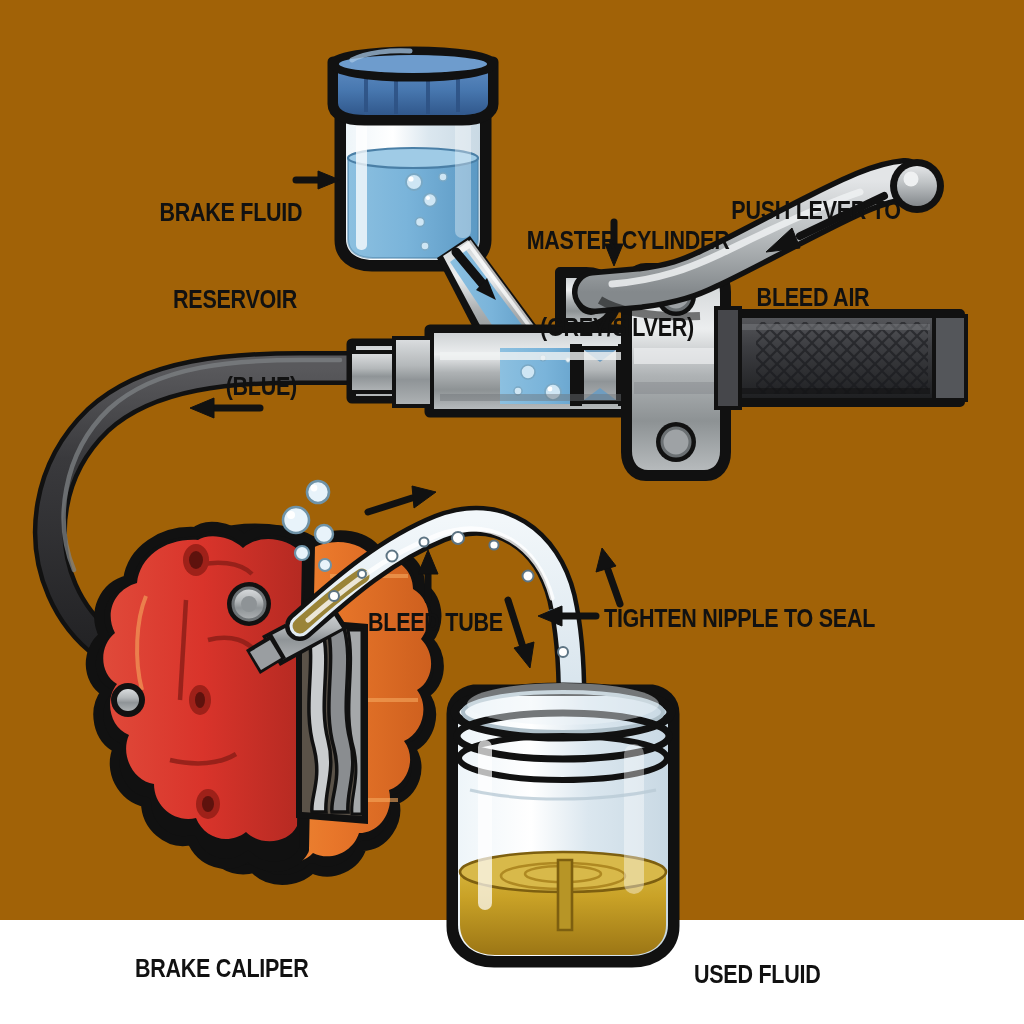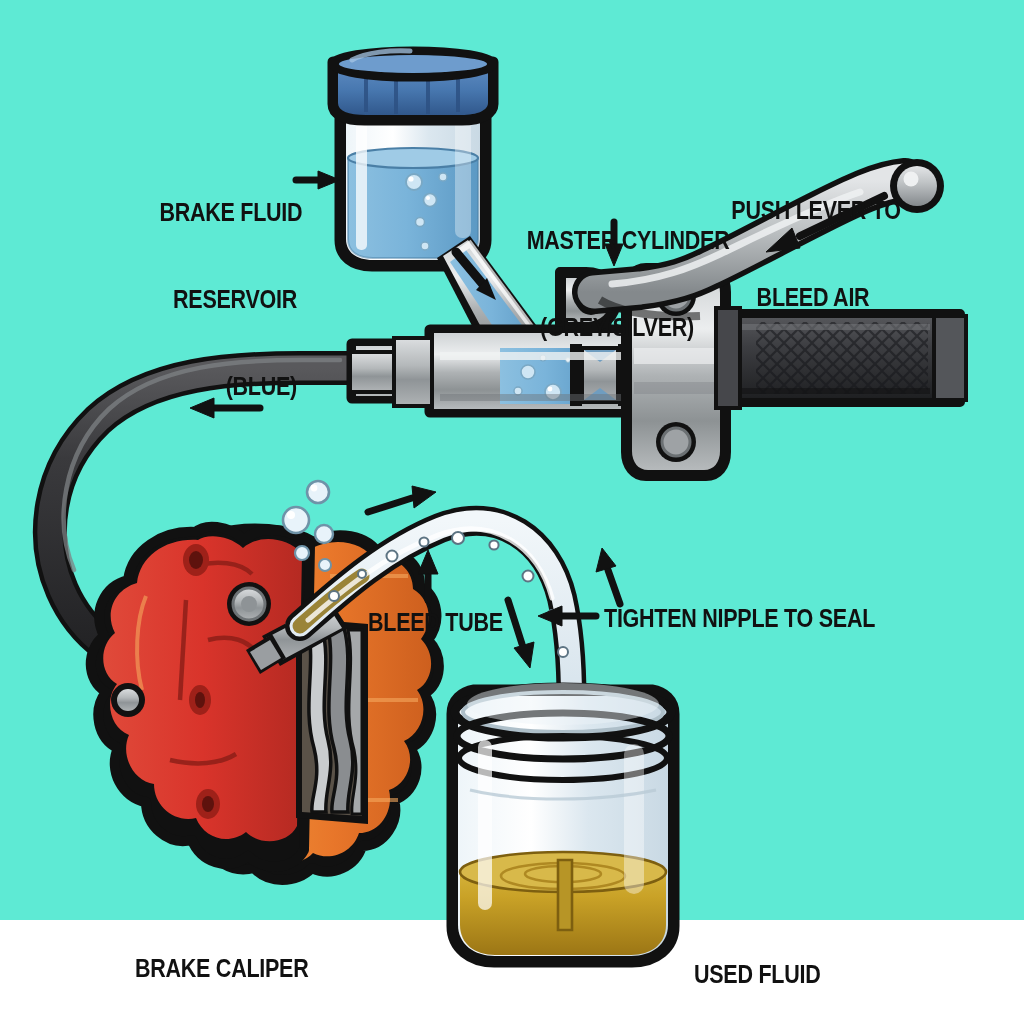--- a/index.html
+++ b/index.html
@@ -1,18 +1,18 @@
 <!DOCTYPE html>
 <html><head>
 <meta charset="utf-8">
 <style>
   html,body{margin:0;padding:0;background:#ffffff;}
   body{width:1024px;height:1024px;overflow:hidden;
        font-family:"Liberation Sans",sans-serif;}
-  #stage{position:relative;width:1024px;height:920px;background:#5eead4;}
+  #stage{position:relative;width:1024px;height:920px;background:#a16207;}
   svg#art{position:absolute;left:0;top:0;width:1024px;height:1024px;}
   .lbl{position:absolute;font-family:"Liberation Sans",sans-serif;
        font-weight:bold;color:#111111;font-size:25px;line-height:29px;
        letter-spacing:-0.3px;transform:scaleX(.86);white-space:pre;}
   .lbl.l{transform-origin:left center;}
   .lbl.r{transform-origin:right center;text-align:right;}
   .lbl.c{transform-origin:center center;text-align:center;}
   #lbl-reservoir{left:137px;top:140px;text-align:right;width:160px;
                  transform-origin:right center;}
   #lbl-master{left:512px;top:168px;width:210px;text-align:center;}

